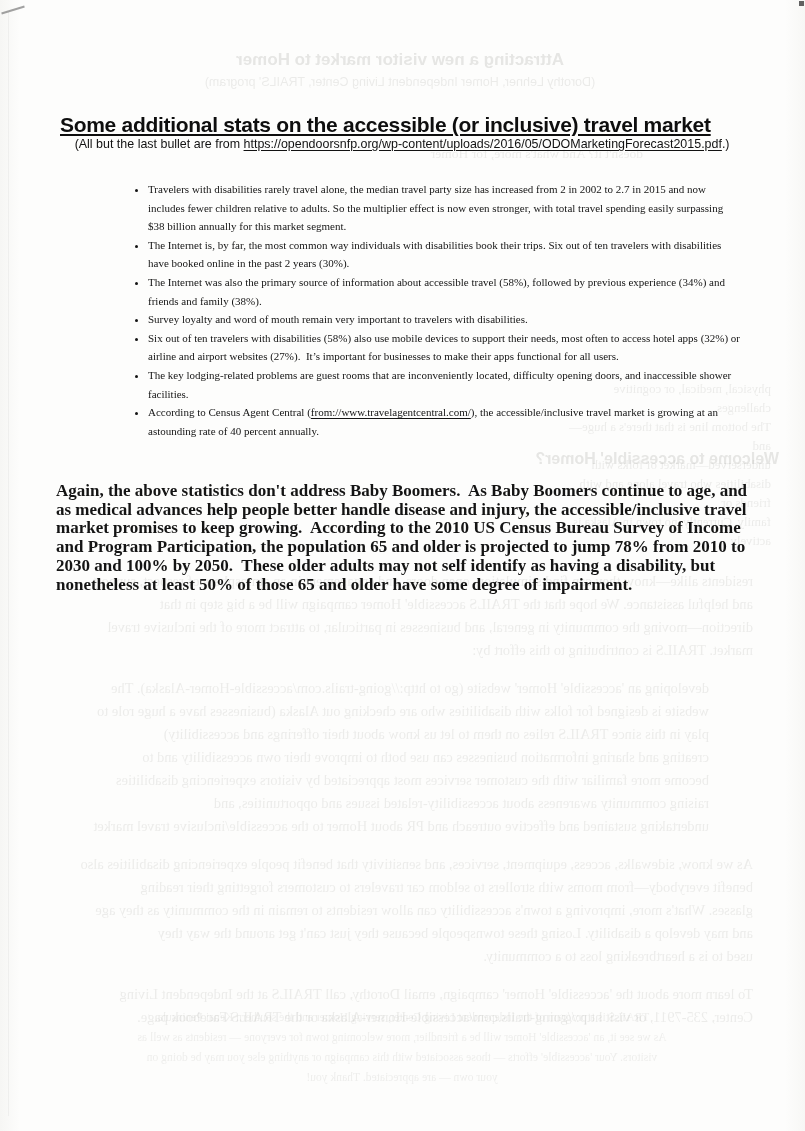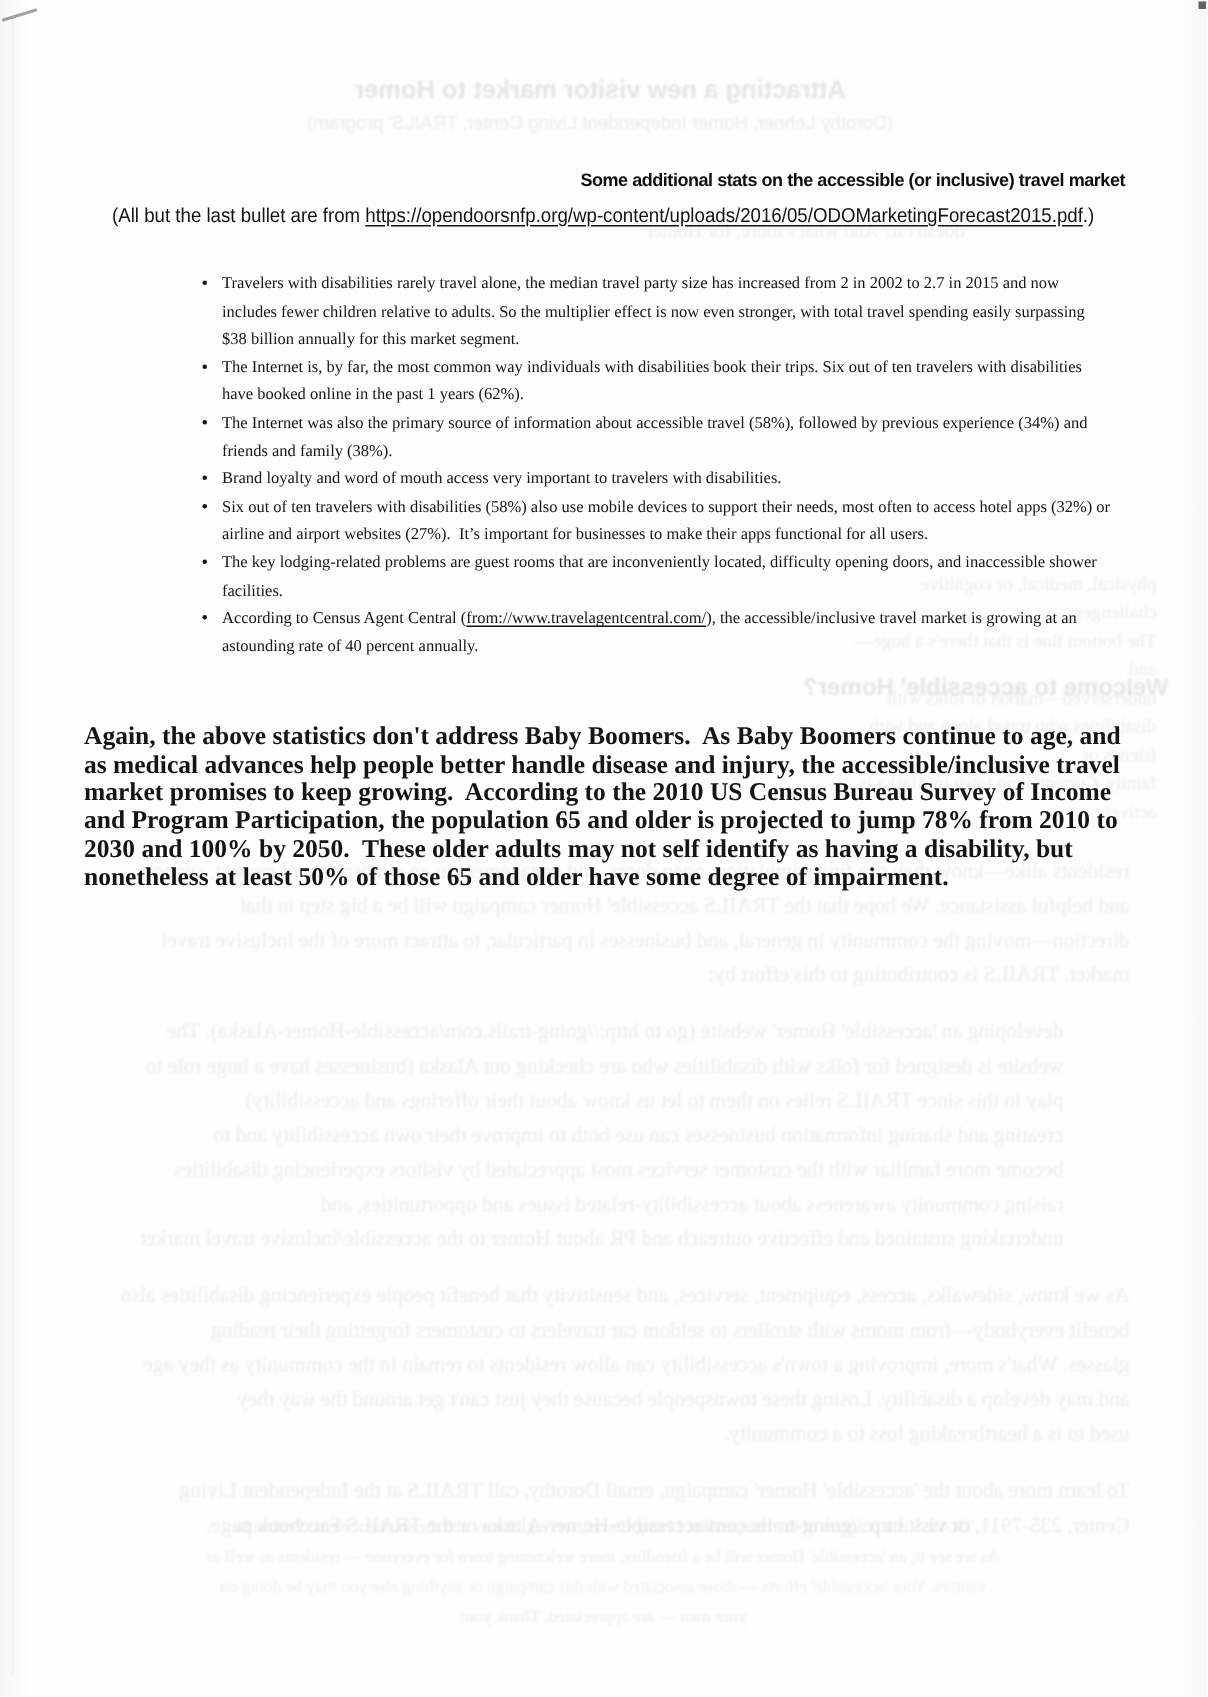--- a/index.html
+++ b/index.html
@@ -4,23 +4,23 @@
 <style>
   html,body{margin:0;padding:0;background:#ffffff;}
   .page{
     position:relative;width:805px;height:1131px;overflow:hidden;
     background:linear-gradient(90deg,#f6f6f4 0,#fdfdfc 2.5% 97.5%,#f7f7f5 100%);
     font-family:"Liberation Serif",serif;color:#141414;
   }
   
   .printed{position:absolute;inset:0;z-index:2;}
   .doc-title{
-    position:absolute;top:113px;left:60px;width:690px;text-align:right;
-    font-family:"Liberation Sans",sans-serif;font-weight:bold;font-size:12px;
-    letter-spacing:-0.3px;color:#0e0e0e;
+    position:absolute;top:113px;left:60px;width:690px;text-align:left;
+    font-family:"Liberation Sans",sans-serif;font-weight:bold;font-size:21px;
+    letter-spacing:-0.3px;color:#0e0e0e;text-decoration:underline;
   }
   .doc-source{
     position:absolute;top:136px;left:0;width:805px;text-align:center;
     font-family:"Liberation Sans",sans-serif;font-size:13.4px;color:#121212;
   }
   .doc-source .squeeze{display:inline-block;transform:scaleX(0.93);transform-origin:center;white-space:nowrap;}
   .u{text-decoration:underline;text-underline-offset:2px;}
   .bullets{
     position:absolute;top:180px;left:125px;width:616px;
     font-size:11px;line-height:18.6px;
@@ -103,23 +103,23 @@
 
     <div class="doc-source">
       <span class="squeeze">
         <span>(All but the last bullet are from </span><span class="u">https://opendoorsnfp.org/wp-content/uploads/2016/05/ODOMarketingForecast2015.pdf</span><span>.)</span>
       </span>
     </div>
 
     <div class="bullets">
       <ul>
         <li>Travelers with disabilities rarely travel alone, the median travel party size has increased from 2 in 2002 to 2.7 in 2015 and now includes fewer children relative to adults. So the multiplier effect is now even stronger, with total travel spending easily surpassing $38 billion annually for this market segment.</li>
-        <li>The Internet is, by far, the most common way individuals with disabilities book their trips. Six out of ten travelers with disabilities have booked online in the past 1 years (62%).</li>
+        <li>The Internet is, by far, the most common way individuals with disabilities book their trips. Six out of ten travelers with disabilities have booked online in the past 2 years (30%).</li>
         <li>The Internet was also the primary source of information about accessible travel (58%), followed by previous experience (34%) and friends and family (38%).</li>
-        <li>Brand loyalty and word of mouth access very important to travelers with disabilities.</li>
+        <li>Survey loyalty and word of mouth remain very important to travelers with disabilities.</li>
         <li>Six out of ten travelers with disabilities (58%) also use mobile devices to support their needs, most often to access hotel apps (32%) or airline and airport websites (27%).  It’s important for businesses to make their apps functional for all users.</li>
         <li>The key lodging-related problems are guest rooms that are inconveniently located, difficulty opening doors, and inaccessible shower facilities.</li>
         <li><span>According to Census Agent Central (</span><span class="u">from://www.travelagentcentral.com/</span><span>), the accessible/inclusive travel market is growing at an astounding rate of 40 percent annually.</span></li>
       </ul>
     </div>
 
     <div class="closing">Again, the above statistics don't address Baby Boomers.  As Baby Boomers continue to age, and as medical advances help people better handle disease and injury, the accessible/inclusive travel market promises to keep growing.  According to the 2010 US Census Bureau Survey of Income and Program Participation, the population 65 and older is projected to jump 78% from 2010 to 2030 and 100% by 2050.  These older adults may not self identify as having a disability, but nonetheless at least 50% of those 65 and older have some degree of impairment.</div>
   </div>
 
   <div class="corner-slash-tl"></div>

